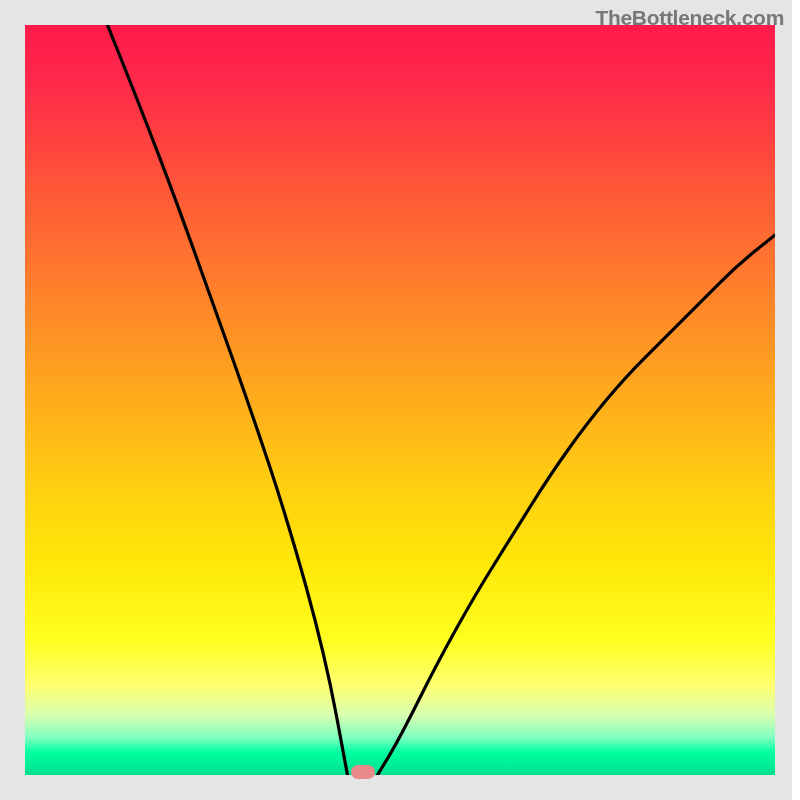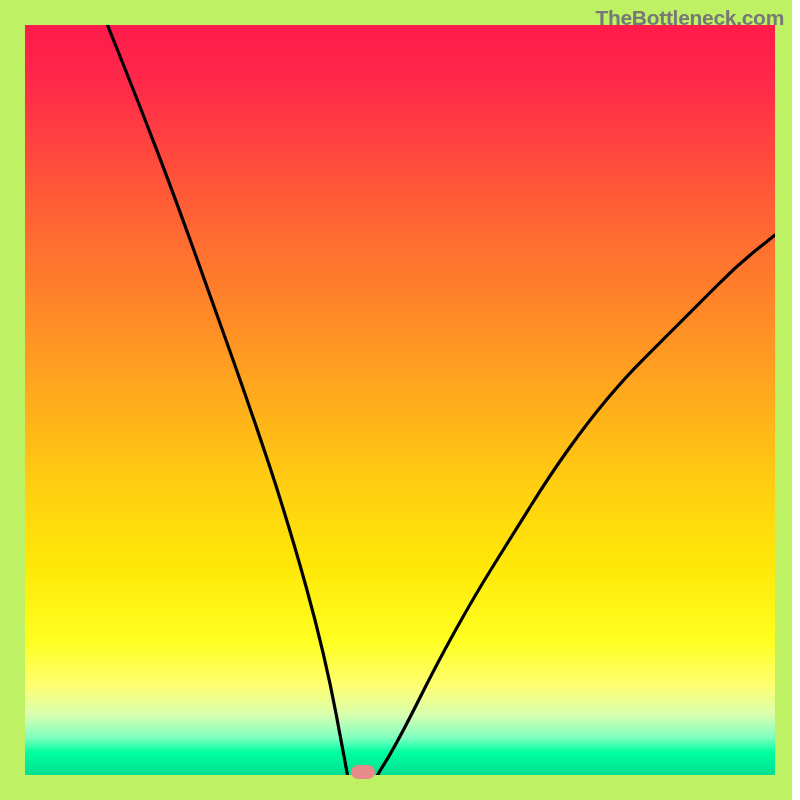--- a/index.html
+++ b/index.html
@@ -1,21 +1,21 @@
 <!DOCTYPE html>
 <html><head>
 <meta charset="utf-8">
 <style>
   * { margin: 0; padding: 0; box-sizing: border-box; }
   html, body { width: 800px; height: 800px; overflow: hidden; }
   .chart-container {
     position: relative;
     width: 792px;
     height: 800px;
-    background: #bef264;
+    background: #e5e5e5;
     text-align: right;
   }
   .plot-area {
     position: absolute;
     left: 25px;
     top: 25px;
     width: 750px;
     height: 750px;
     background: linear-gradient(to bottom,
       #ff1a4a 0%,

